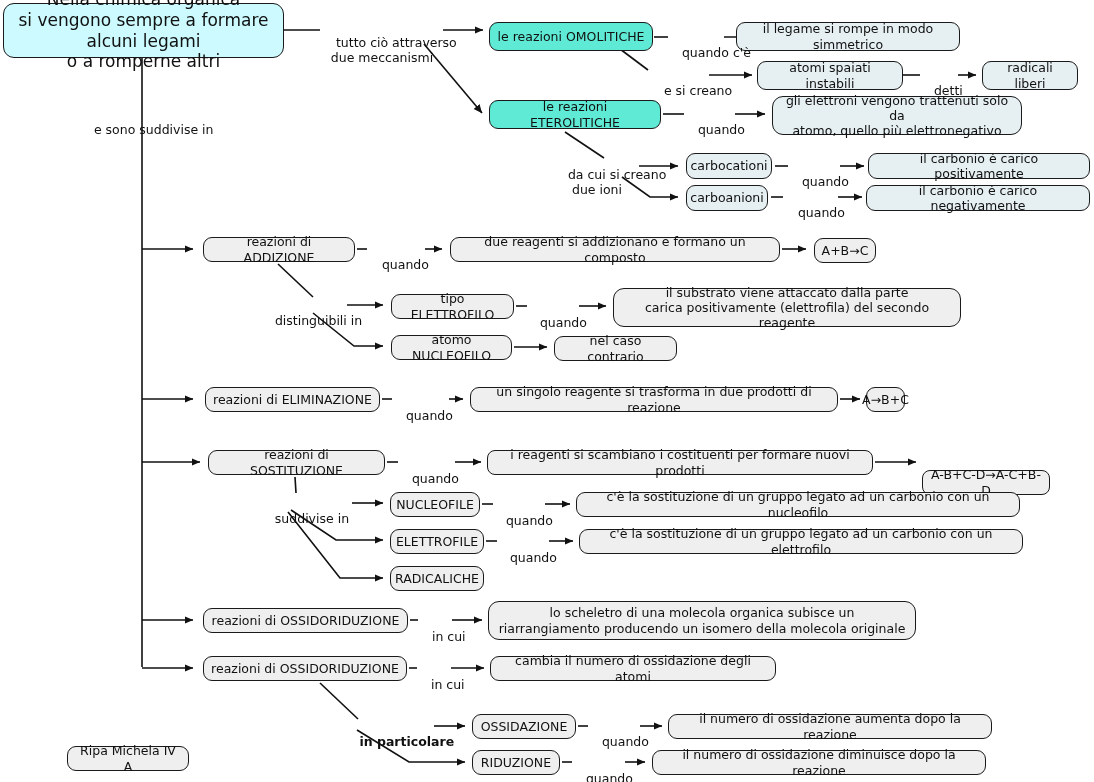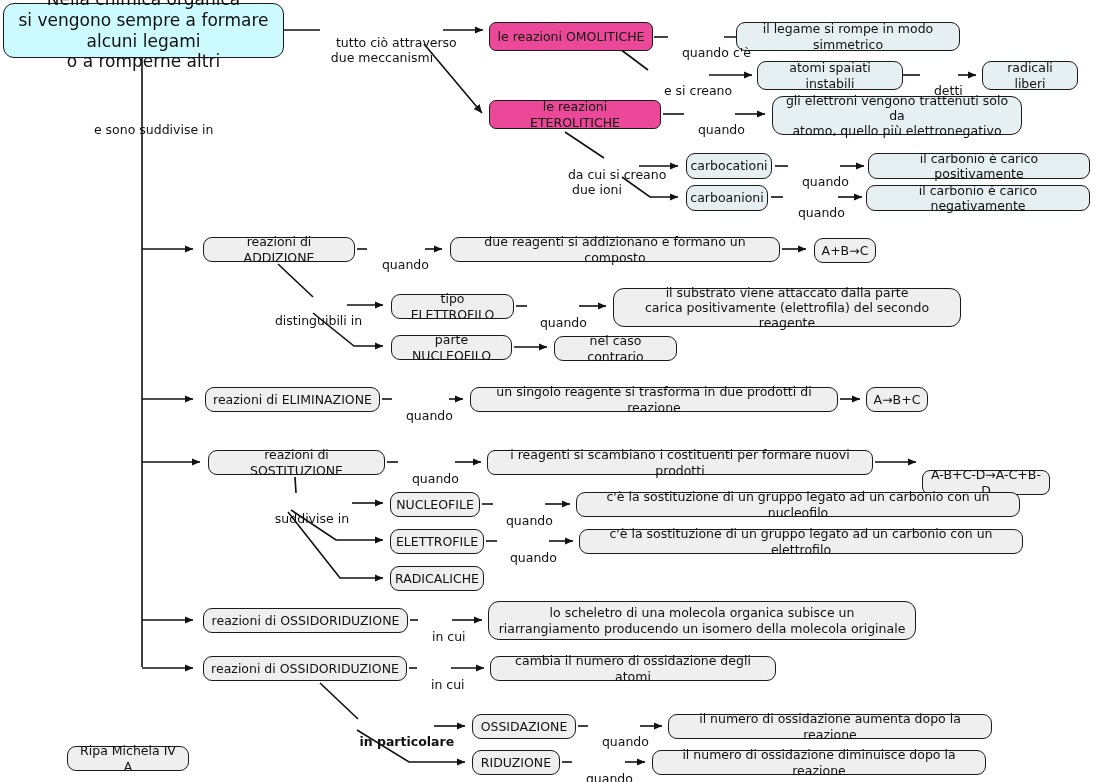--- a/index.html
+++ b/index.html
@@ -19,21 +19,21 @@
   .sh-pink::after{background:#f9ccd0;}
   .sh-green::after{background:#8fce00;}
   .sh-yellow::after{background:#fdf6a3;}
   .sh-blue::after{background:#9a9ae8;}
   .sh-lblue::after{background:#9dc8ee;}
   .sh-orange::after{background:#f7c69a;}
   .sh-grey::after{background:#e6e6e6;}
   .sh-none::after{background:transparent;}
 
   .fill-cyan{background:#ccfaff;}
-  .fill-green{background:#ec4899;border-radius:7px;}
+  .fill-green{background:#5eead4;}
   .fill-bluegrey{background:#e6eff2;}
   .fill-grey{background:#efefef;}
 
   .label{position:absolute;font-size:12.5px;color:#111;white-space:pre;
          line-height:1.2;text-align:center;}
 </style>
 </head>
 <body>
 
 <div id="stage">
@@ -193,36 +193,36 @@
   <div class="node fill-grey sh-pink" style="left:391px;top:294px;width:123px;height:25px;">
     <span>tipo ELETTROFILO</span>
   </div>
 
   <div class="node rounded-lg fill-grey sh-grey" style="left:613px;top:288px;width:348px;height:39px;white-space:pre-line;">
     <span>il substrato viene attaccato dalla parte
 carica positivamente (elettrofila) del secondo reagente</span>
   </div>
 
   <div class="node fill-grey sh-pink" style="left:391px;top:335px;width:121px;height:25px;">
-    <span>parte NUCLEOFILO</span>
+    <span>atomo NUCLEOFILO</span>
   </div>
 
   <div class="node fill-grey sh-grey" style="left:554px;top:336px;width:123px;height:25px;">
     <span>nel caso contrario</span>
   </div>
 
   <div class="node fill-grey sh-yellow" style="left:205px;top:387px;width:175px;height:25px;">
     <span>reazioni di ELIMINAZIONE</span>
   </div>
 
   <div class="node fill-grey sh-grey" style="left:470px;top:387px;width:368px;height:25px;">
     <span>un singolo reagente si trasforma in due prodotti di reazione</span>
   </div>
 
-  <div class="node fill-grey sh-yellow" style="left:866px;top:387px;width:62px;height:25px;">
+  <div class="node fill-grey sh-yellow" style="left:866px;top:387px;width:39px;height:25px;">
     <span>A→B+C</span>
   </div>
 
   <div class="node fill-grey sh-blue" style="left:208px;top:450px;width:177px;height:25px;">
     <span>reazioni di SOSTITUZIONE</span>
   </div>
 
   <div class="node fill-grey sh-grey" style="left:487px;top:450px;width:386px;height:25px;border-radius:8px;">
     <span>i reagenti si scambiano i costituenti per formare nuovi prodotti</span>
   </div>

